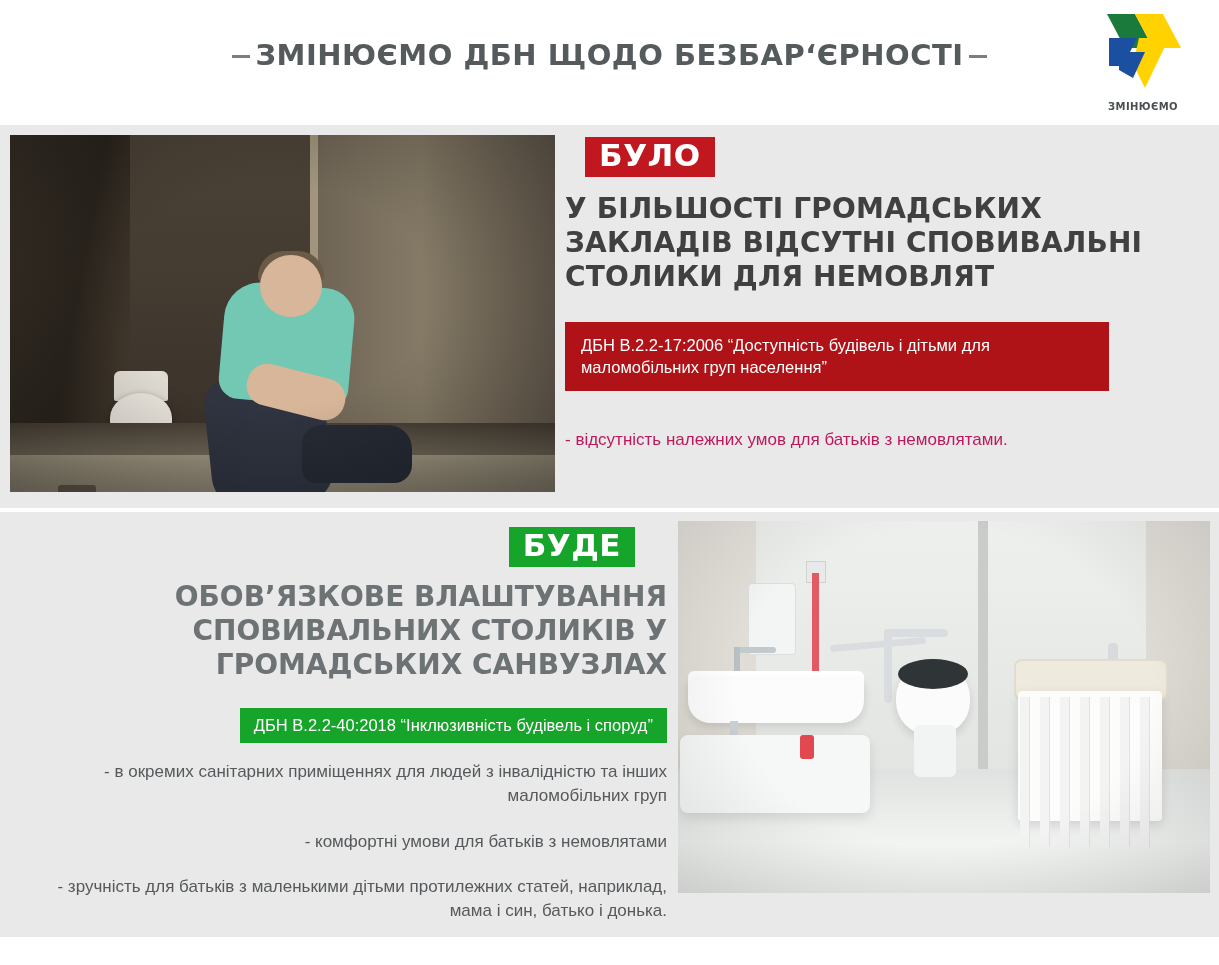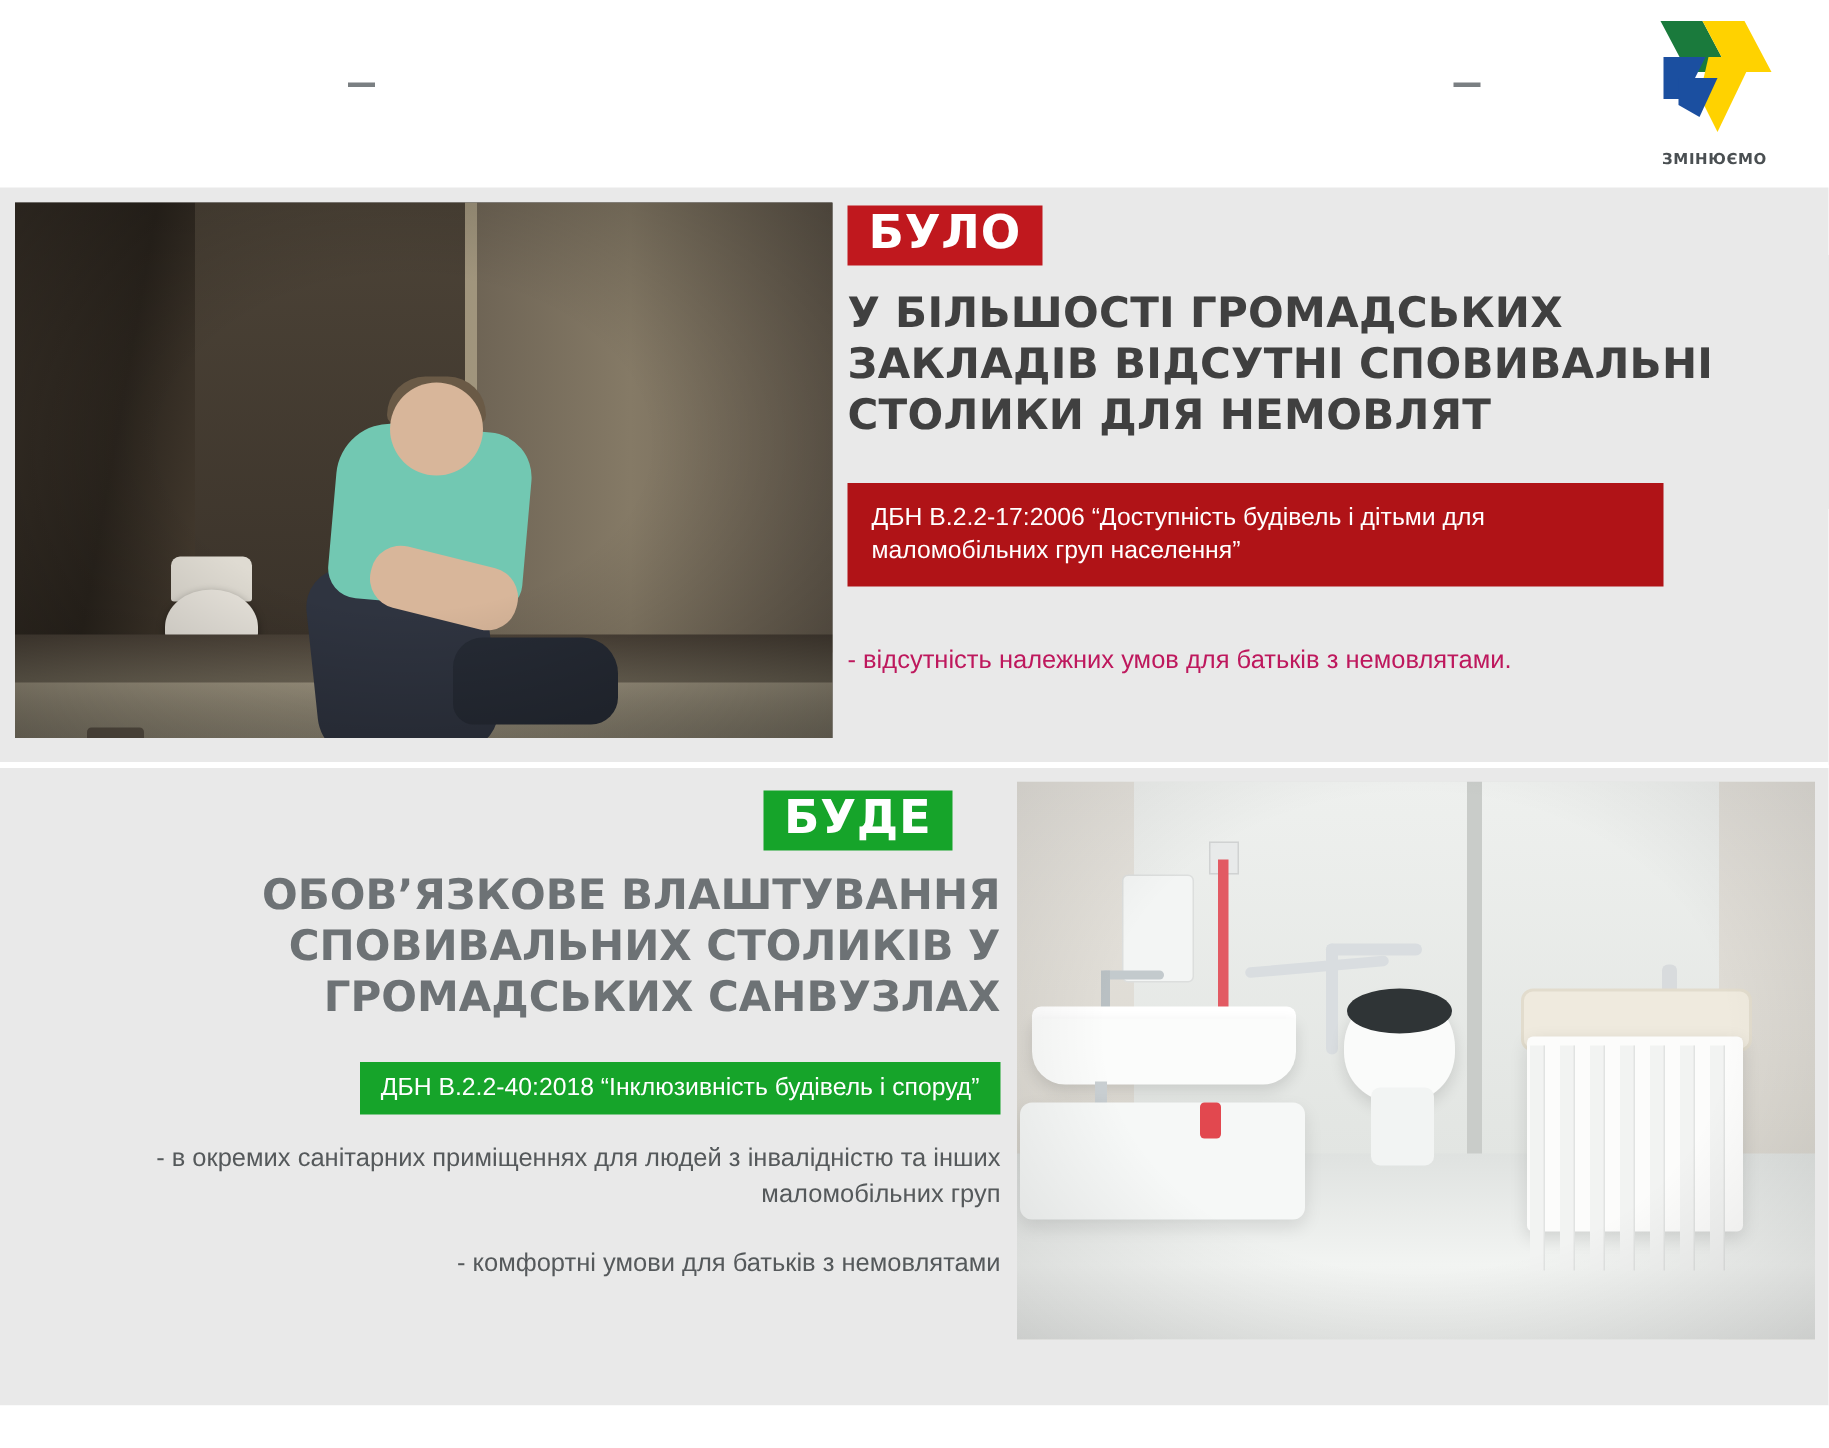--- a/index.html
+++ b/index.html
@@ -181,20 +181,21 @@
   
   .badge {
     position: absolute;
     font-family: "DejaVu Sans", sans-serif;
     font-weight: bold;
     color: #ffffff;
     letter-spacing: 0.5px;
     padding: 3px 14px 6px 14px;
     font-size: 31px;
     line-height: 1;
+    margin-left: 20px;
   }
   .badge-was {
     left: 565px;
     top: 137px;
     background: #c0181e;
   }
   .headline {
     position: absolute;
     font-family: "DejaVu Sans", sans-serif;
     font-weight: bold;
@@ -404,20 +405,21 @@
     line-height: 1.4;
     font-family: "Liberation Sans", sans-serif;
   }
 </style>
 </head>
 <body>
 
 <div class="header">
   <div class="title-line left"></div>
   <div class="title-line right"></div>
+  <div class="header-title">ЗМІНЮЄМО ДБН ЩОДО БЕЗБАР‘ЄРНОСТІ</div>
 
   <div class="logo">
     <svg width="108" height="88" viewBox="0 0 108 88">
       <polygon points="18,6 46,6 64,40 36,40" fill="#1a7a3c"></polygon>
       <polygon points="46,6 74,6 92,40 64,40" fill="#ffd200"></polygon>
       <polygon points="20,30 48,30 34,58 20,58" fill="#1b4fa0"></polygon>
       <polygon points="50,30 80,30 56,80 44,56" fill="#ffd200"></polygon>
       <polygon points="30,44 56,44 44,70 30,62" fill="#1b4fa0"></polygon>
     </svg>
     <div class="logo-caption">ЗМІНЮЄМО</div>
@@ -490,15 +492,16 @@
   <div class="p2-changer-leg" style="left:462px;"></div>
   <div class="p2-vign"></div>
 </div>
 
 <div class="badge badge-will">БУДЕ</div>
 <div class="headline-will">ОБОВ’ЯЗКОВЕ ВЛАШТУВАННЯ СПОВИВАЛЬНИХ СТОЛИКІВ У ГРОМАДСЬКИХ САНВУЗЛАХ</div>
 <div class="note-will">ДБН В.2.2-40:2018 “Інклюзивність будівель і споруд”</div>
 <div class="bullets-will">
   <p>- в окремих санітарних приміщеннях для людей з інвалідністю та інших маломобільних груп</p>
   <p>- комфортні умови для батьків з немовлятами</p>
+  <p>- зручність для батьків з маленькими дітьми протилежних статей, наприклад, мама і син, батько і донька.</p>
 </div>
 
 <div class="bottom-strip"></div>
 
 </body></html>

